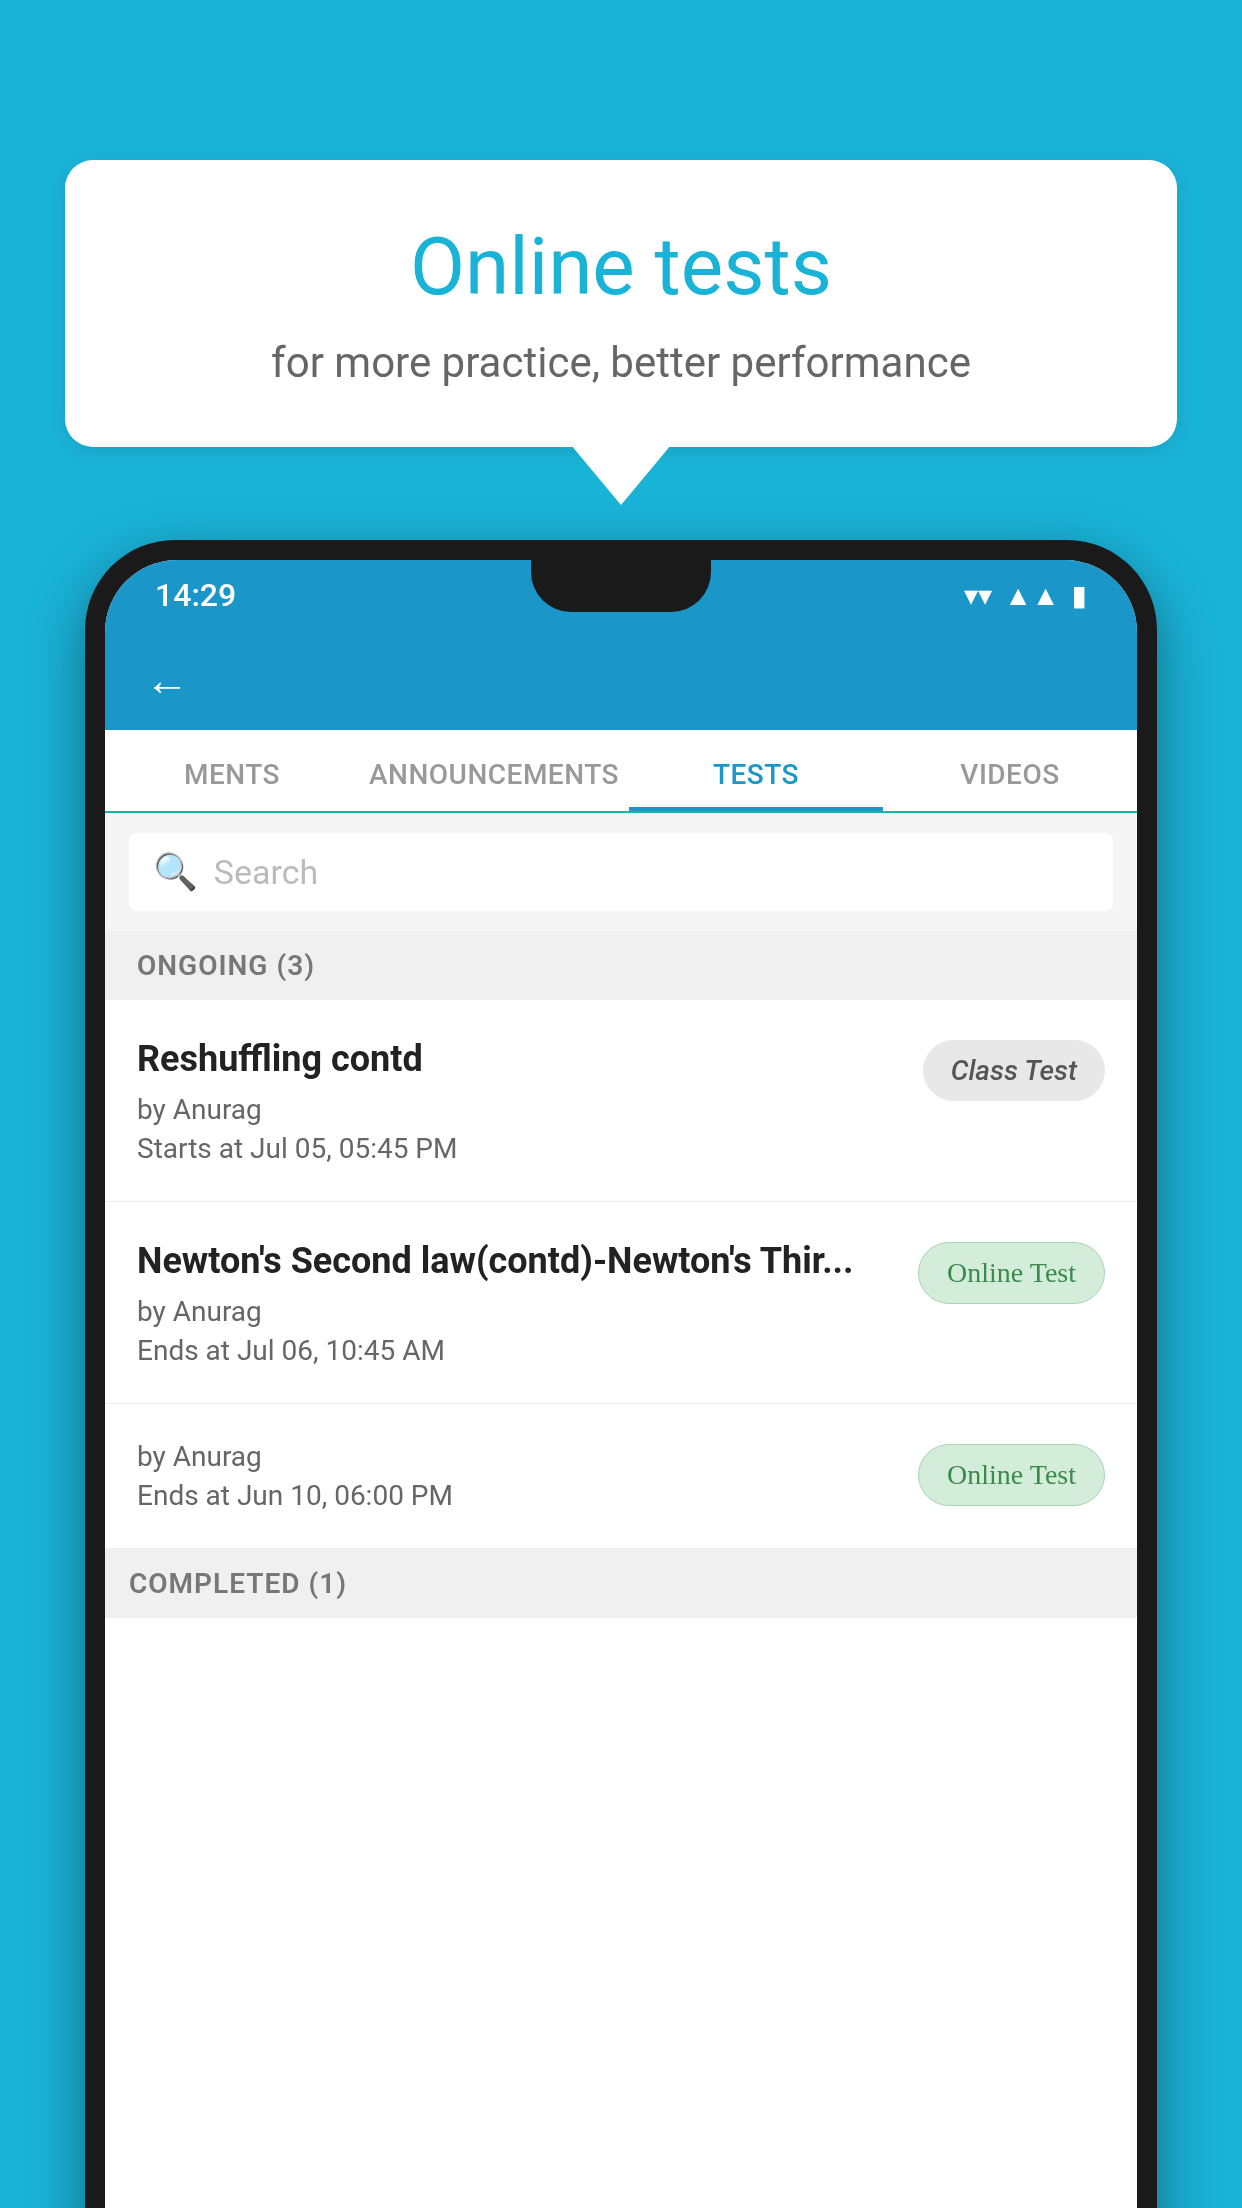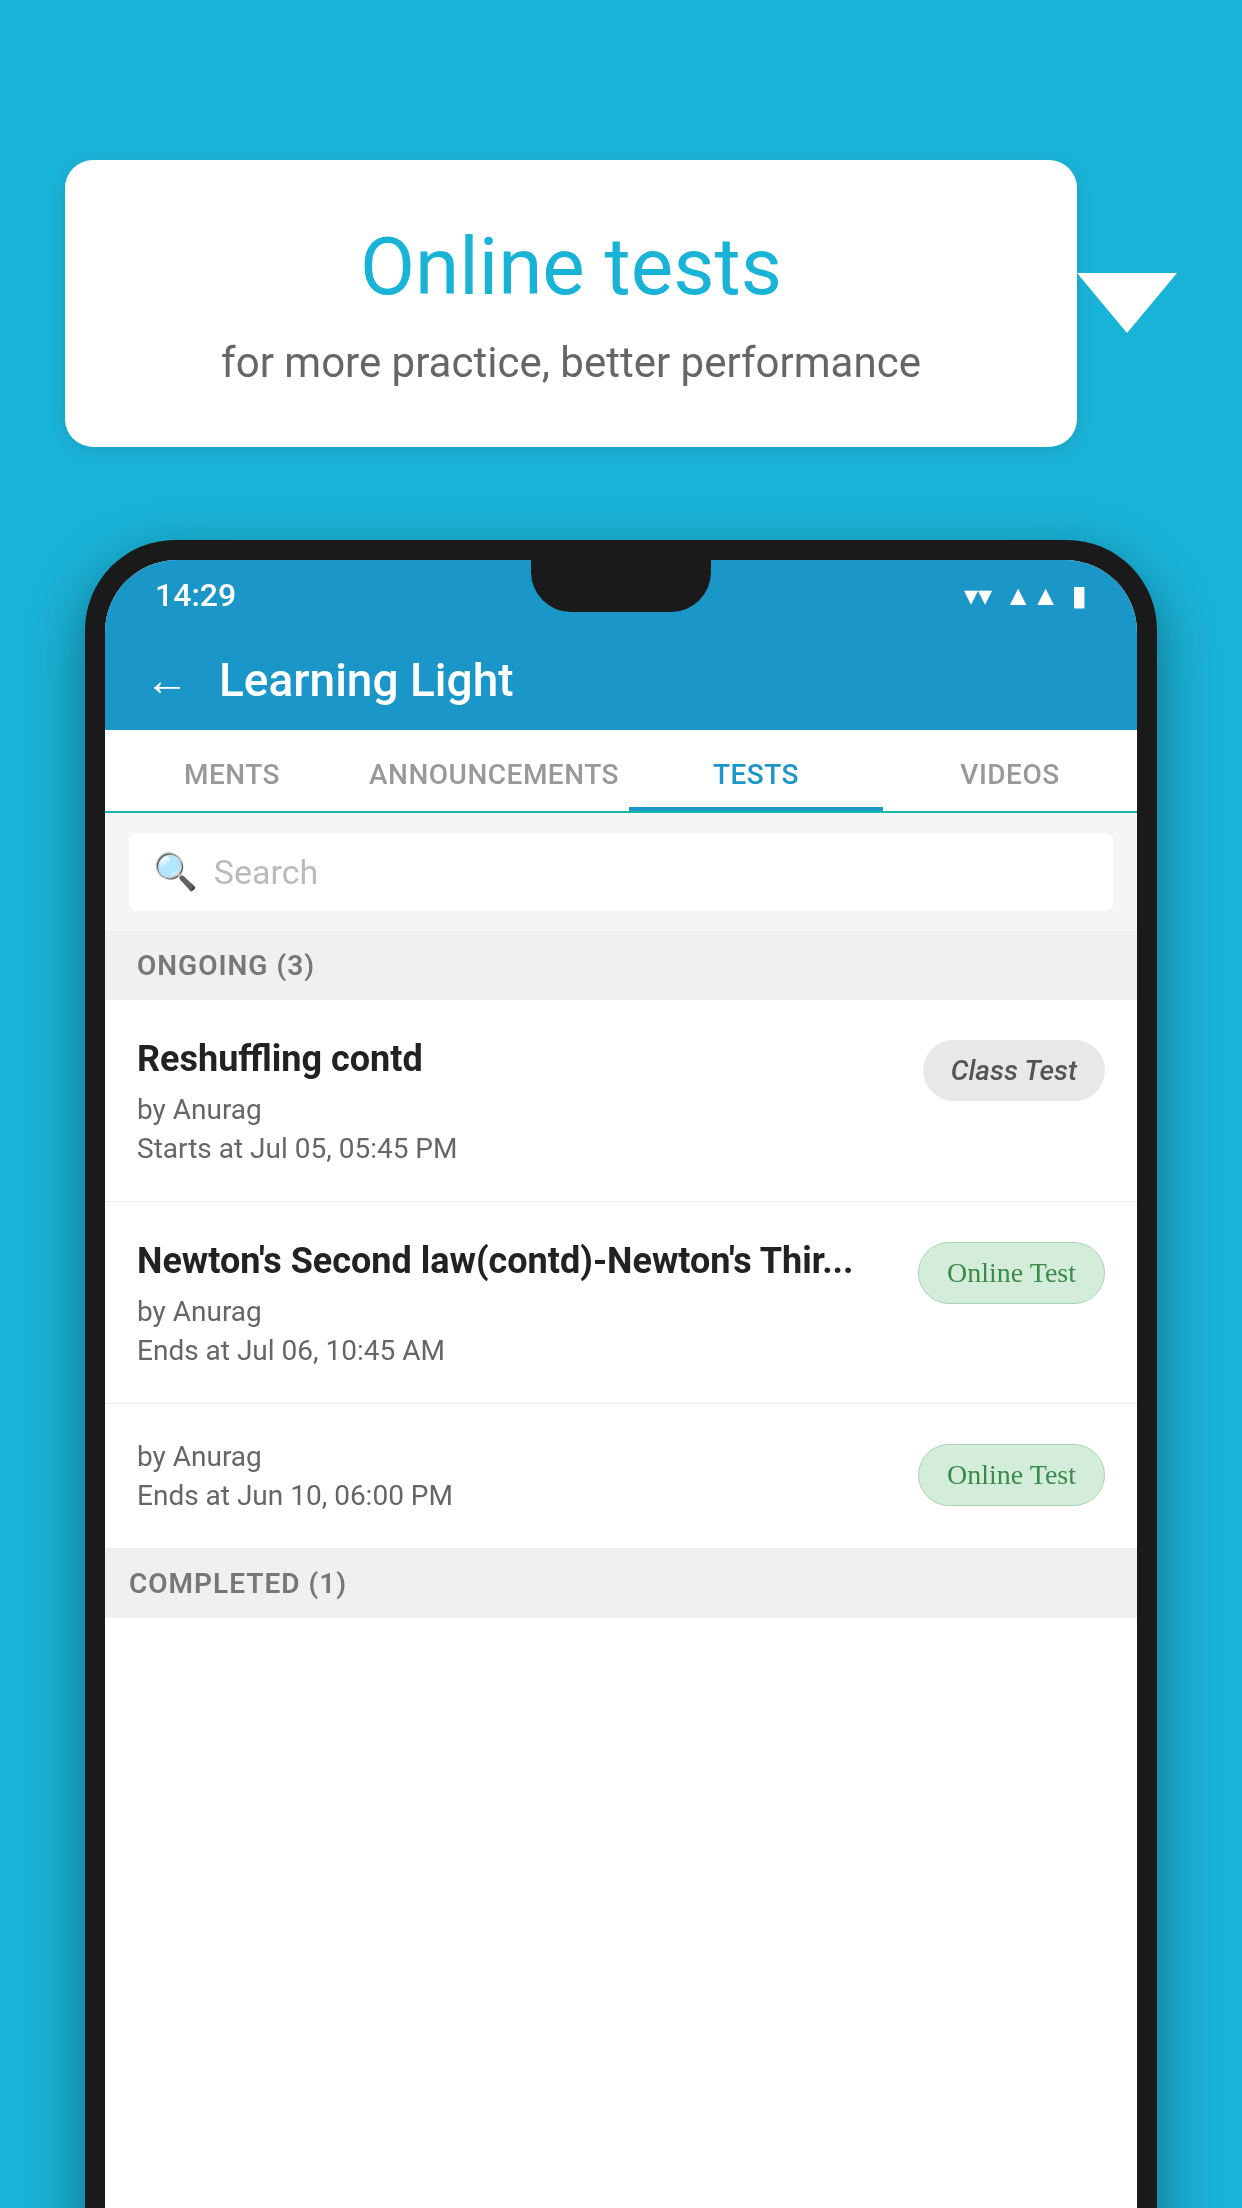--- a/index.html
+++ b/index.html
@@ -12,21 +12,21 @@
       position: relative;
     }
 
     
     .speech-bubble-container {
       position: absolute;
       top: 160px;
       left: 65px;
       right: 65px;
       display: flex;
-      flex-direction: row;
+      flex-direction: column;
       align-items: center;
     }
     .speech-bubble {
       background: white;
       border-radius: 28px;
       padding: 60px 80px;
       text-align: center;
       width: 100%;
       box-shadow: 0 4px 20px rgba(0,0,0,0.1);
     }
@@ -283,21 +283,20 @@
       <span class="status-time">14:29</span>
       <div class="status-icons">
         <span class="status-icon">▾▾</span>
         <span class="status-icon">▲▲</span>
         <span class="status-icon">▮</span>
       </div>
     </div>
 
     <div class="app-bar">
       <span class="back-arrow">←</span>
-      <span class="app-bar-title">Learning Light</span>
     </div>
 
     <div class="tabs-bar">
       <div class="tab">MENTS</div>
       <div class="tab">ANNOUNCEMENTS</div>
       <div class="tab active">TESTS</div>
       <div class="tab">VIDEOS</div>
     </div>
 
     <div class="search-container">

